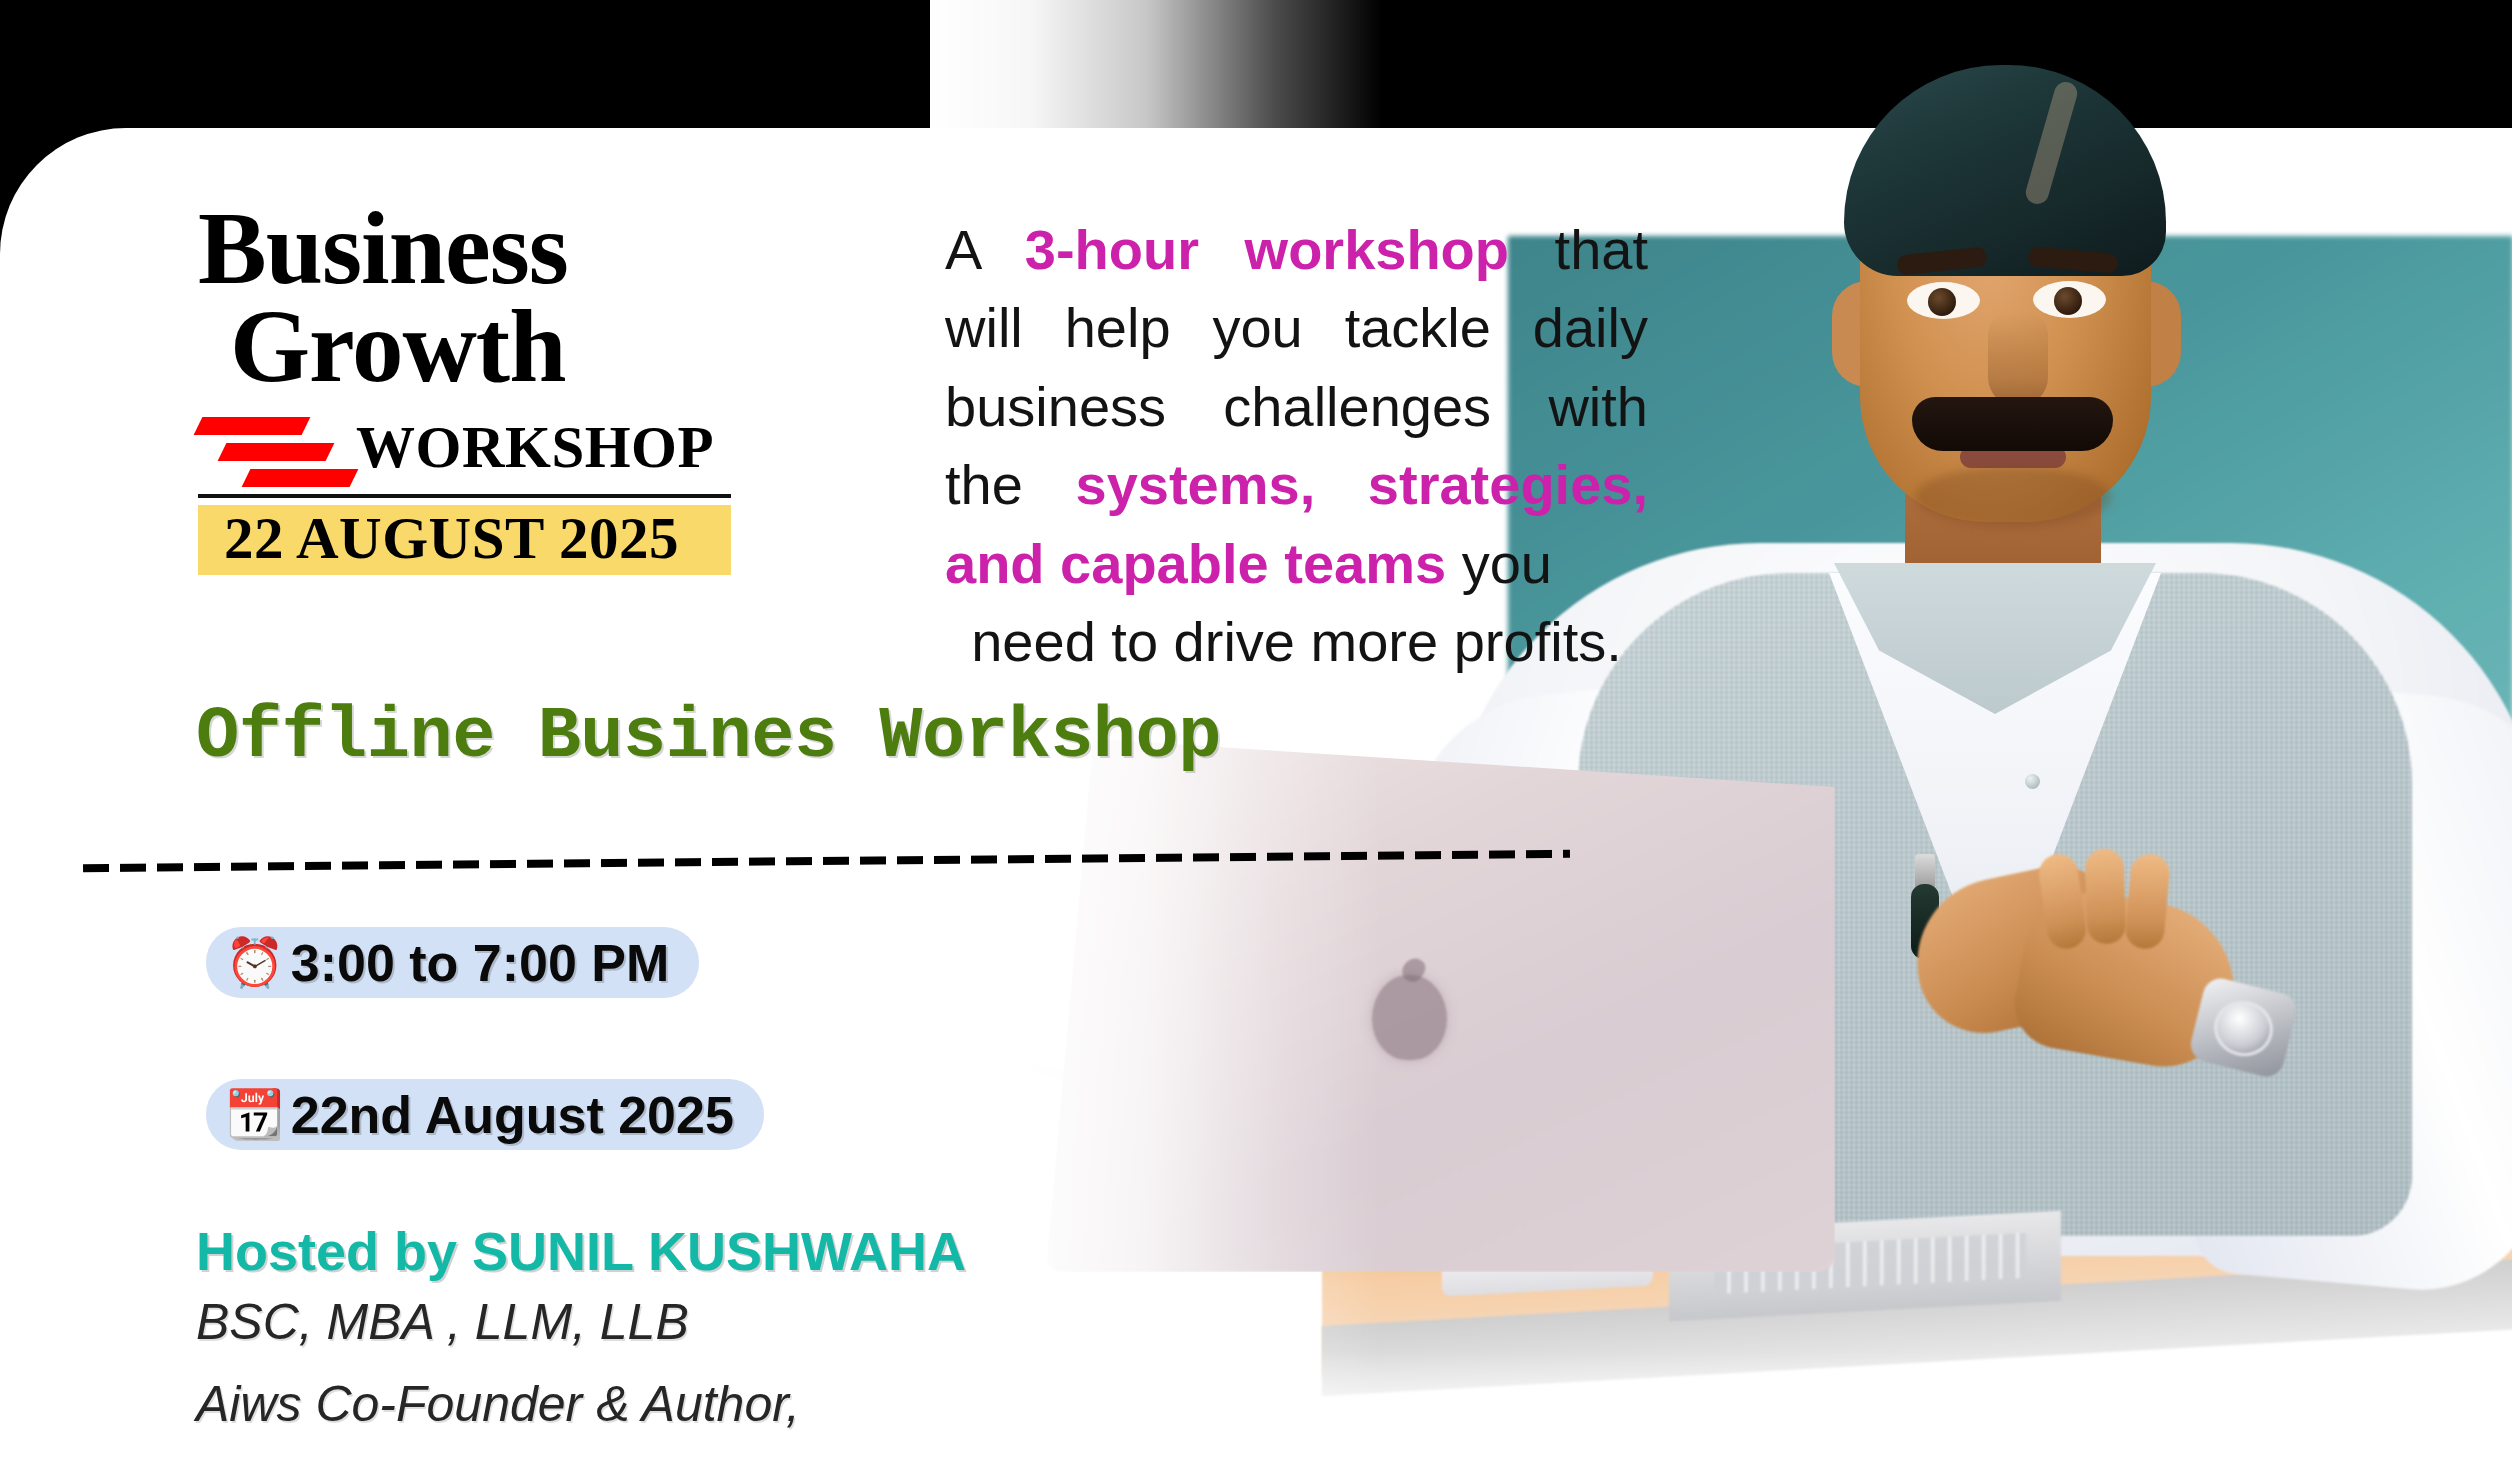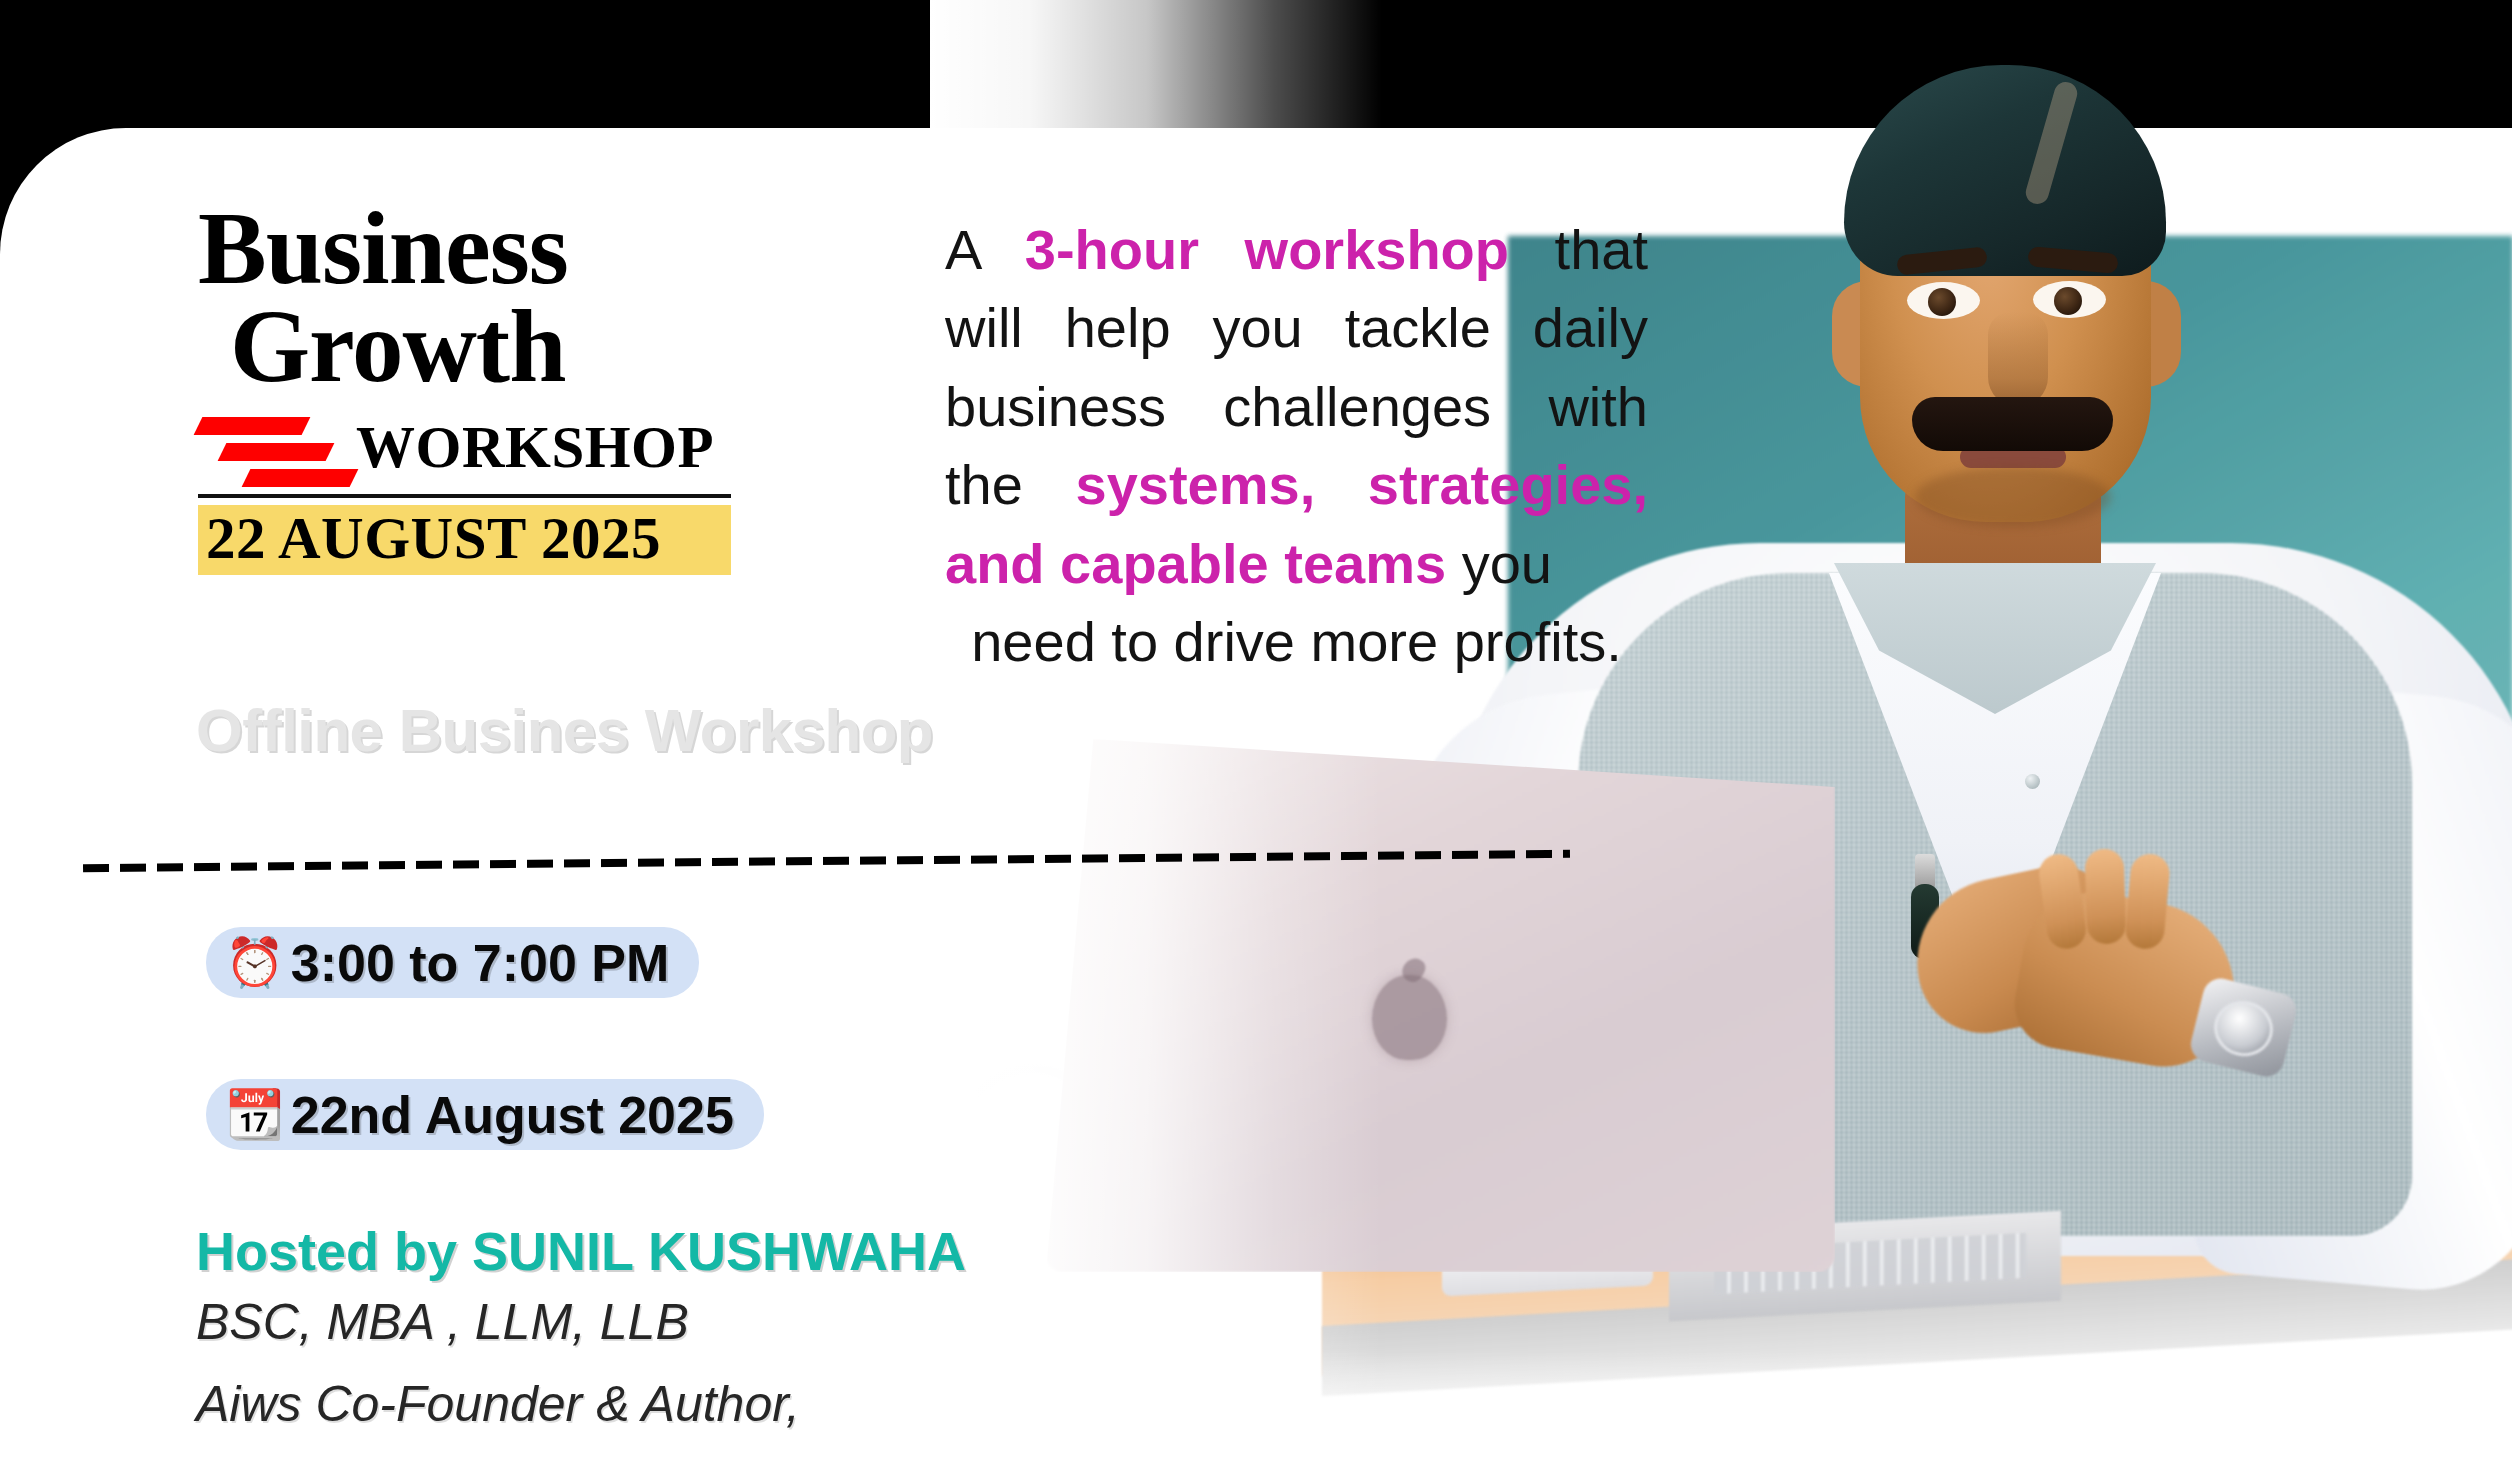--- a/index.html
+++ b/index.html
@@ -240,39 +240,39 @@
   .ws-text {
     font-family:"Liberation Serif", serif; font-weight:bold; color:#000;
     font-size:59px; letter-spacing:0.5px; margin-left:7px; line-height:1;
   }
   .logo-rule { height:4.5px; background:#111; margin-top:9px; width:533px; }
   .date-band {
     background:#f8d96a; width:533px; margin-top:7px; padding:3px 8px 7px 8px;
   }
   .date-band span {
     font-family:"Liberation Serif", serif; font-weight:bold; color:#000;
-    font-size:59px; letter-spacing:0.5px; line-height:1.02; display:block;
+    font-size:59px; letter-spacing:0.5px; line-height:1.02; display:block;margin-left:18px;
   }
 
   
   .para {
     position:absolute; left:945px; top:211px; width:703px;
     text-align:justify; color:#131313;
     font-family:"Liberation Sans", sans-serif;
     font-size:56px; line-height:1.40; font-weight:400;
   }
   .para .hl { color:#cc22ab; font-weight:bold; }
   .para .last { text-align:center; display:block; }
 
   
   .headline {
     position:absolute; left:196px; top:701px; width:1407px;
-    color:#e5e5e5; font-weight:bold; font-size:60px; line-height:1;
+    color:#4d7c0f; font-weight:bold; font-size:72px; line-height:1;
     letter-spacing:-0.5px; text-shadow:2px 2px 0 rgba(0,0,0,.16);
-    font-family:Liberation Sans, sans-serif;
+    font-family:Liberation Mono, monospace;
   }
 
   
   .rule {
     position:absolute; left:83px; top:857px; width:1487px; height:8px;
     background:repeating-linear-gradient(to right, #000 0 26px, transparent 26px 37px);
     transform:rotate(-0.55deg);
   }
 
   

